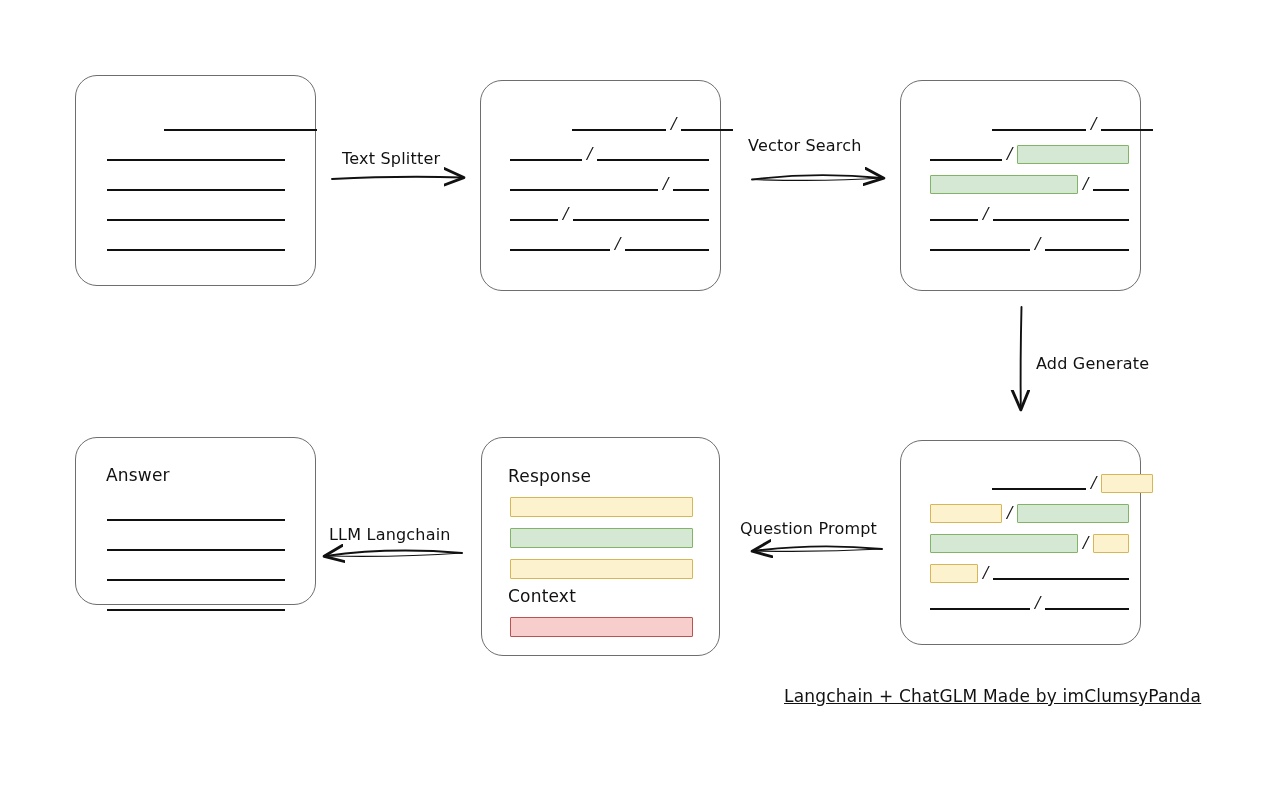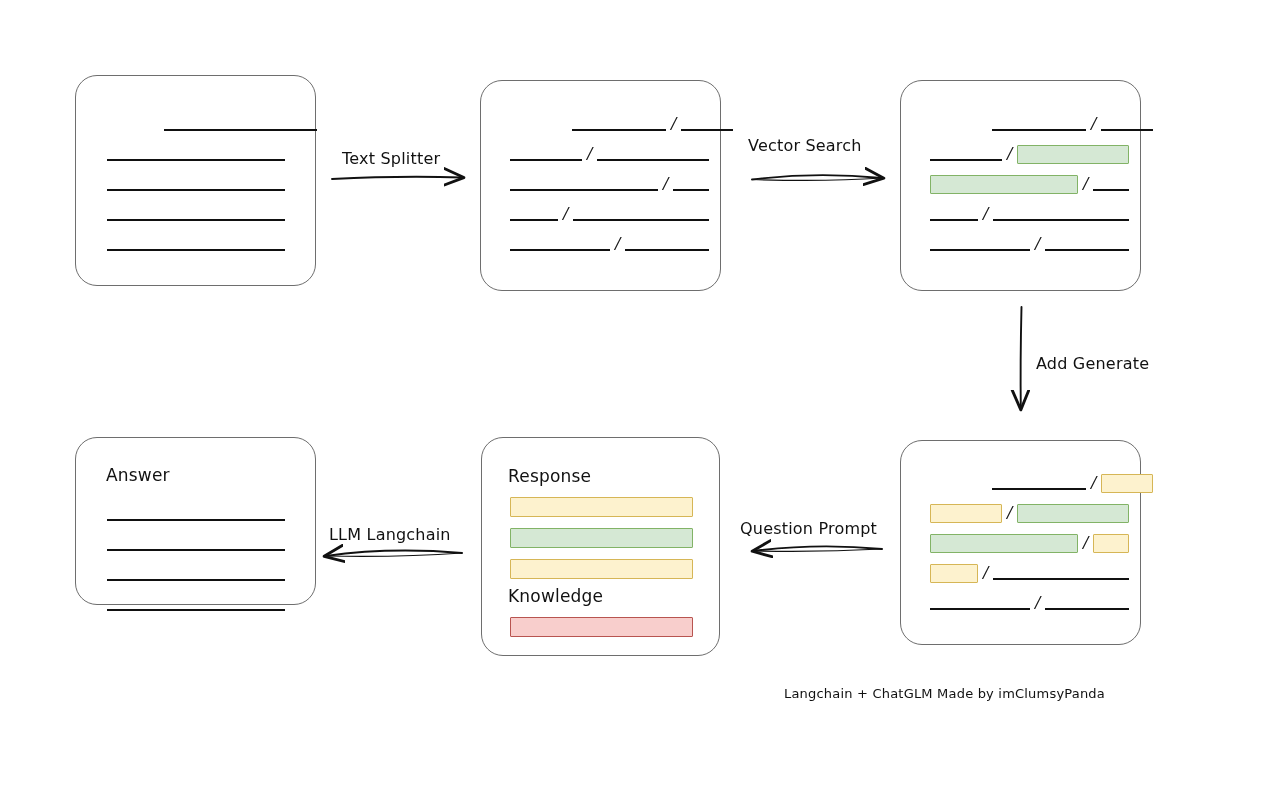--- a/index.html
+++ b/index.html
@@ -101,24 +101,25 @@
     font-size: 16px;
     letter-spacing: 0.2px;
     color: #111111;
     white-space: nowrap;
   }
 
   
   .footer-caption {
     position: absolute;
     font-family: "DejaVu Sans", sans-serif;
-    font-size: 13px;
+    font-size: 17px;
     letter-spacing: 0.2px;
     color: #111111;
     white-space: nowrap;
+    text-decoration: underline;
   }
 
   svg.arrow-layer {
     position: absolute;
     left: 0; top: 0;
     width: 1262px;
     height: 792px;
     pointer-events: none;
   }
 </style>
@@ -264,21 +265,21 @@
       <span class="seg-slash">/</span>
       <span class="seg-rule" style="width:84px;"></span>
     </div>
   </div>
 
   <div class="doc-box" style="left:481px; top:437px; width:239px; height:219px;">
     <span class="box-label" style="left:26px; top:28px;">Response</span>
     <span class="prompt-bar chip-yellow" style="left:28px; top:59px; width:183px;"></span>
     <span class="prompt-bar chip-green" style="left:28px; top:90px; width:183px;"></span>
     <span class="prompt-bar chip-yellow" style="left:28px; top:121px; width:183px;"></span>
-    <span class="box-label" style="left:26px; top:148px;">Knowledge</span>
+    <span class="box-label" style="left:26px; top:148px;">Context</span>
     <span class="prompt-bar chip-red" style="left:28px; top:179px; width:183px;"></span>
   </div>
 
   <div class="doc-box" style="left:75px; top:437px; width:241px; height:168px;">
     <span class="box-label" style="left:30px; top:27px;">Answer</span>
     <div class="line-row" style="left:31px; top:66px;">
       <span class="seg-rule" style="width:178px;"></span>
     </div>
     <div class="line-row" style="left:31px; top:96px;">
       <span class="seg-rule" style="width:178px;"></span>

